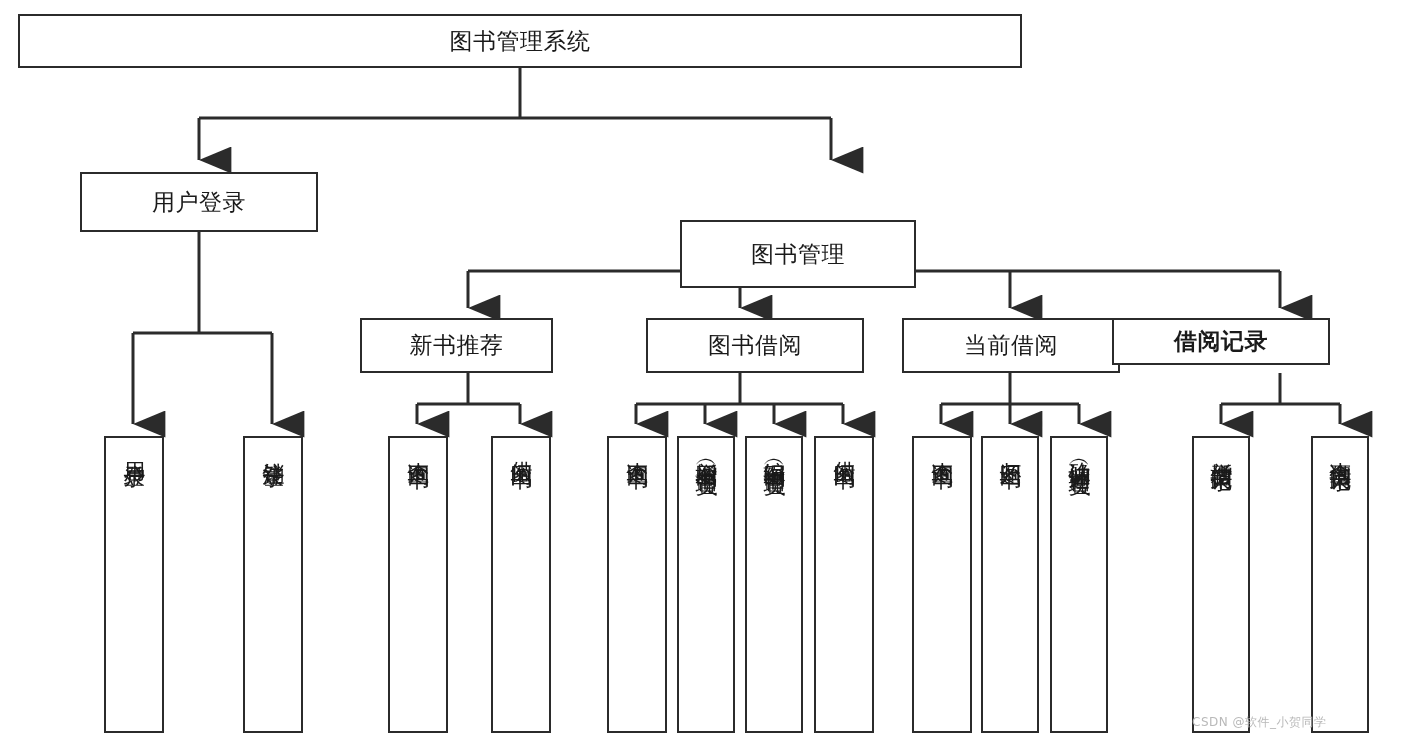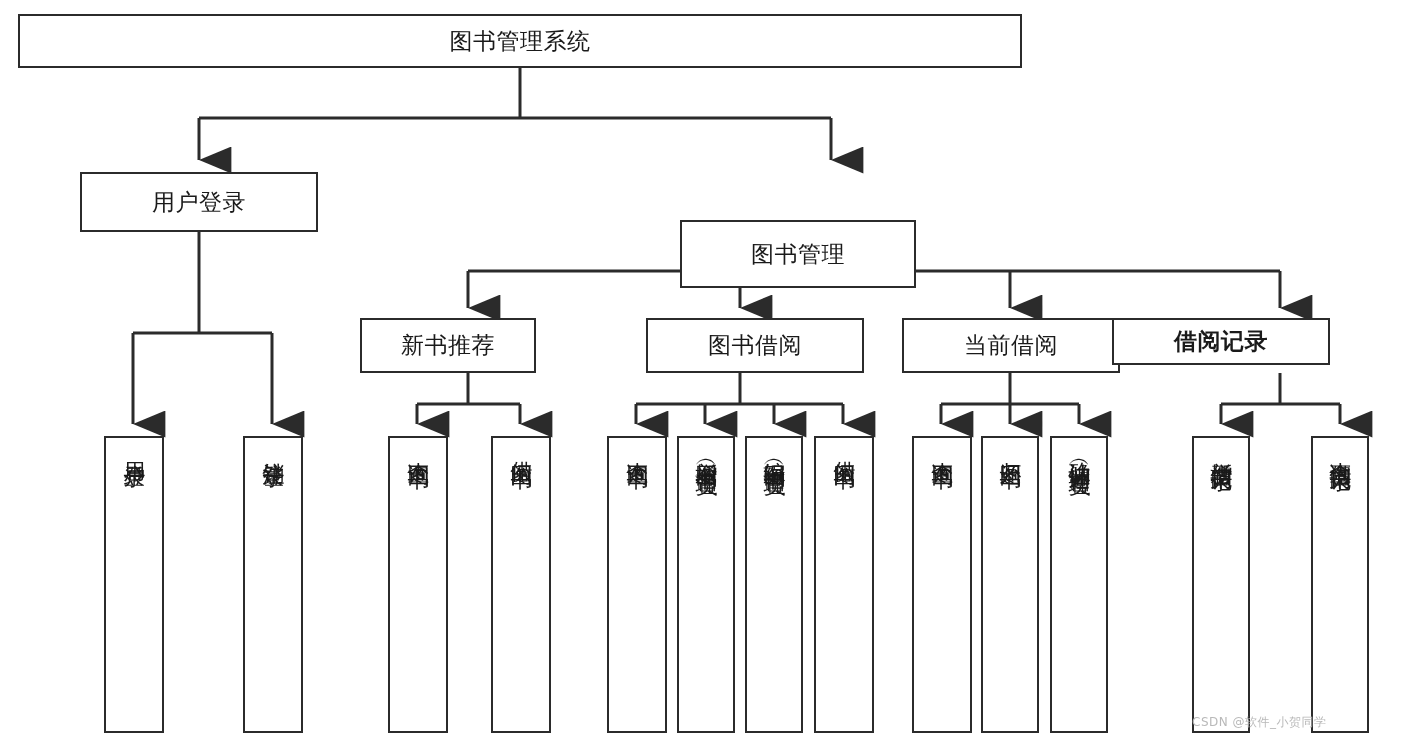--- a/index.html
+++ b/index.html
@@ -138,21 +138,21 @@
   </div>
 
   <div class="node-box" style="left:80px; top:172px; width:238px; height:60px;">
     <span class="node-label-h">用户登录</span>
   </div>
 
   <div class="node-box" style="left:680px; top:172px; width:236px; height:68px;margin-top:48px;">
     <span class="node-label-h">图书管理</span>
   </div>
 
-  <div class="node-box" style="left:360px; top:318px; width:176px; height:55px;">
+  <div class="node-box" style="left:360px; top:318px; width:193px; height:55px;">
     <span class="node-label-h">新书推荐</span>
   </div>
 
   <div class="node-box" style="left:632px; top:318px; width:218px; height:55px;margin-left:14px;">
     <span class="node-label-h">图书借阅</span>
   </div>
 
   <div class="node-box" style="left:902px; top:318px; width:218px; height:55px;">
     <span class="node-label-h">当前借阅</span>
   </div>

